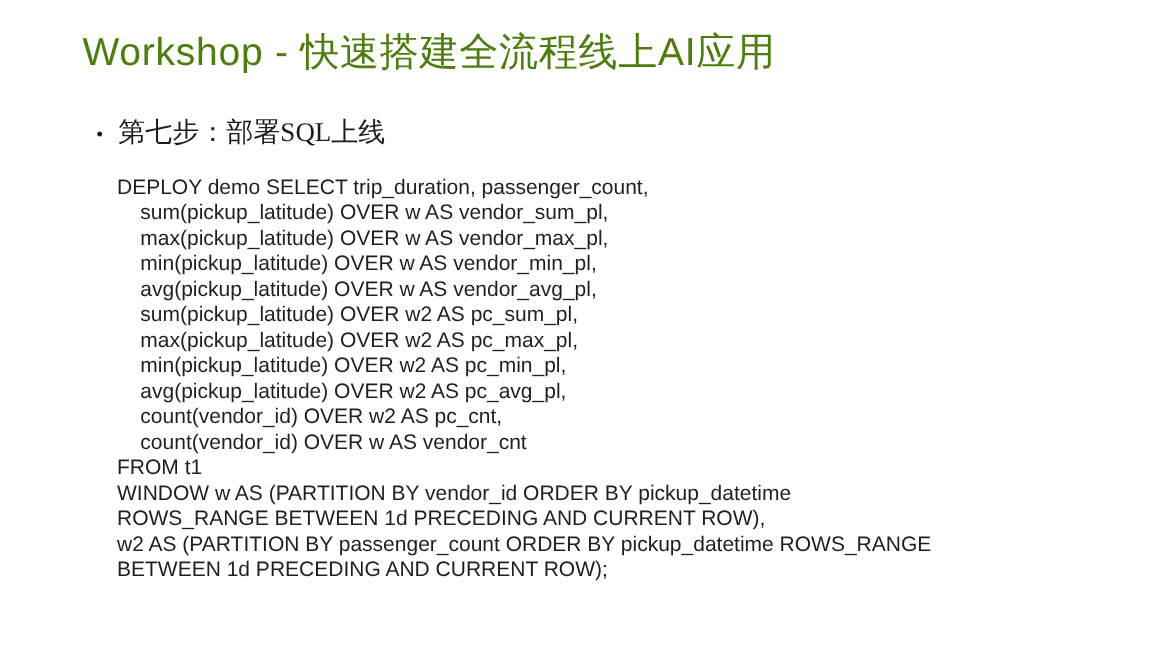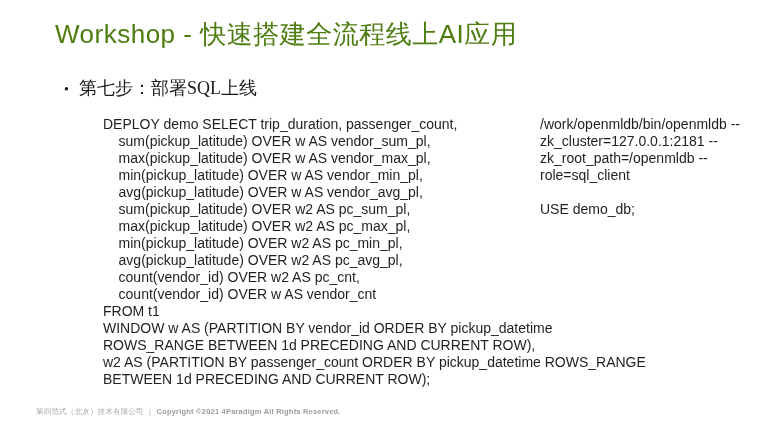--- a/index.html
+++ b/index.html
@@ -44,21 +44,21 @@
     position: absolute;
     top: 116px;
     font-size: 14px;
     line-height: 17px;
     color: #1f1f1f;
     white-space: pre;
     font-family: "Liberation Sans", sans-serif;
   }
   .code-left  { left: 78px;  width: 430px; }
   .code-right { left: 515px; width: 245px; }
-  .code-line  { min-height: 17px; margin-left: 25px; }
+  .code-line  { min-height: 17px; }
 
   .footer {
     position: absolute;
     left: 36px; top: 407px;
     font-size: 7.5px;
     color: #a8a8a8;
     white-space: nowrap;
     letter-spacing: 0.2px;
   }
   .footer .sep { margin: 0 3px; color: #b5b5b5; }
@@ -71,21 +71,15 @@
 
   <h1 class="title">Workshop - 快速搭建全流程线上AI应用</h1>
 
   <div class="step">
     <span class="bullet">•</span>
     <span class="step-text">第七步：部署SQL上线</span>
   </div>
 
   <div class="code code-left"><div class="code-line">DEPLOY demo SELECT trip_duration, passenger_count,</div><div class="code-line">    sum(pickup_latitude) OVER w AS vendor_sum_pl,</div><div class="code-line">    max(pickup_latitude) OVER w AS vendor_max_pl,</div><div class="code-line">    min(pickup_latitude) OVER w AS vendor_min_pl,</div><div class="code-line">    avg(pickup_latitude) OVER w AS vendor_avg_pl,</div><div class="code-line">    sum(pickup_latitude) OVER w2 AS pc_sum_pl,</div><div class="code-line">    max(pickup_latitude) OVER w2 AS pc_max_pl,</div><div class="code-line">    min(pickup_latitude) OVER w2 AS pc_min_pl,</div><div class="code-line">    avg(pickup_latitude) OVER w2 AS pc_avg_pl,</div><div class="code-line">    count(vendor_id) OVER w2 AS pc_cnt,</div><div class="code-line">    count(vendor_id) OVER w AS vendor_cnt</div><div class="code-line">FROM t1</div><div class="code-line">WINDOW w AS (PARTITION BY vendor_id ORDER BY pickup_datetime</div><div class="code-line">ROWS_RANGE BETWEEN 1d PRECEDING AND CURRENT ROW),</div><div class="code-line">w2 AS (PARTITION BY passenger_count ORDER BY pickup_datetime ROWS_RANGE</div><div class="code-line">BETWEEN 1d PRECEDING AND CURRENT ROW);</div></div>
 
-  <div class="code code-right"><div class="code-line">/work/openmldb/bin/openmldb --</div><div class="code-line">zk_cluster=127.0.0.1:2181 --</div><div class="code-line">zk_root_path=/openmldb --</div><div class="code-line">role=sql_client</div><div class="code-line"></div><div class="code-line">USE demo_db;</div></div>
 
-  <div class="footer">
-    <span class="company">第四范式（北京）技术有限公司</span>
-    <span class="sep">|</span>
-    <span class="copy">Copyright ©2021 4Paradigm All Rights Reserved.</span>
-  </div>
 
 </div>
 
 </body></html>

